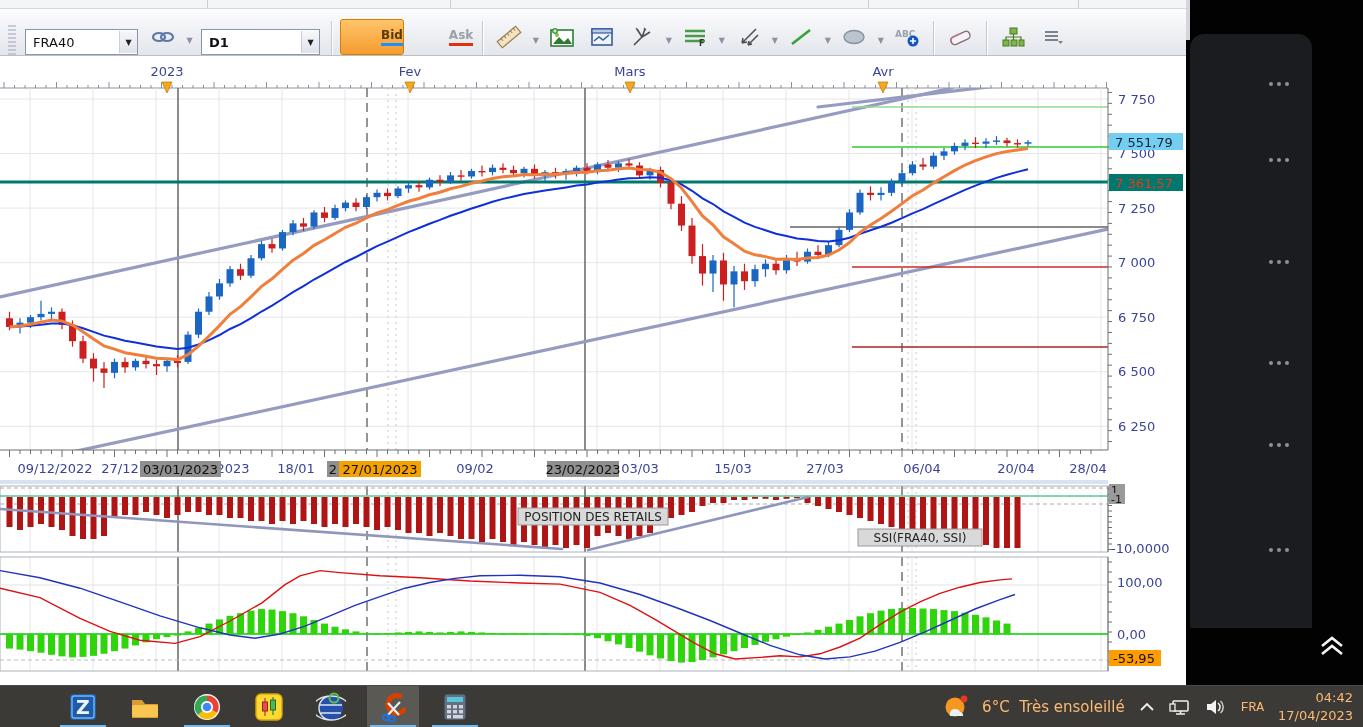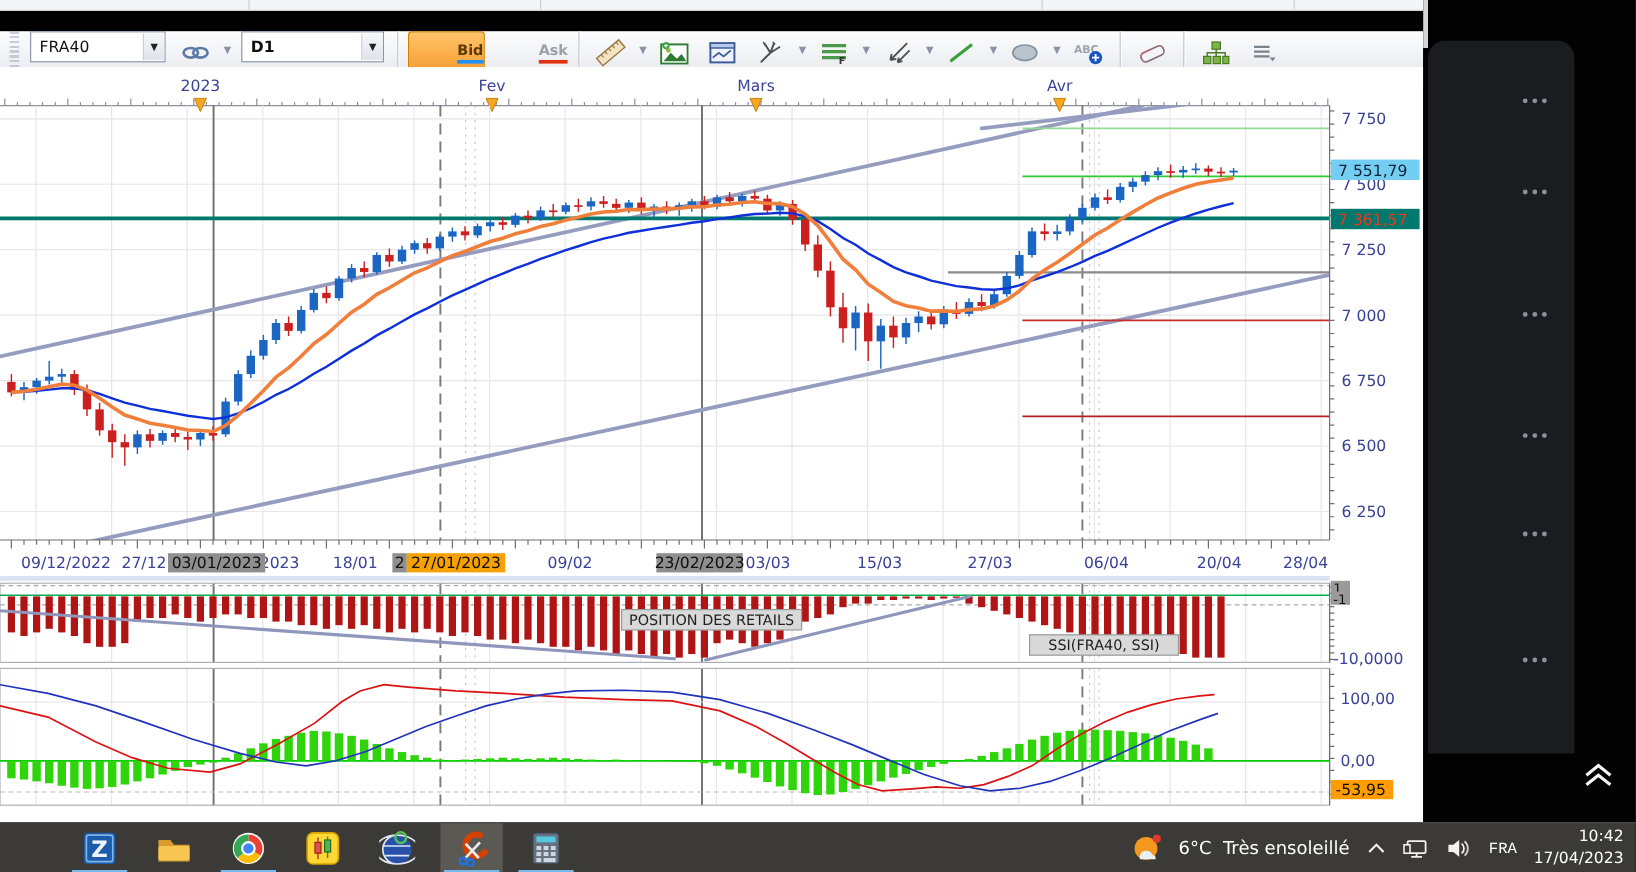--- a/index.html
+++ b/index.html
@@ -1,23 +1,23 @@
 <!DOCTYPE html>
 <html><head>
 <meta charset="utf-8">
 <style>
   html,body{margin:0;padding:0;background:#000;}
   body{width:1363px;height:727px;overflow:hidden;position:relative;
        font-family:"DejaVu Sans","Liberation Sans",sans-serif;}
   
   #top-strip{position:absolute;left:0;top:0;width:1186px;height:8px;background:#f4f5f7;border-bottom:1px solid #d6d9df;}
   #top-strip .div{position:absolute;top:0;width:1px;height:8px;background:#c9cdd5;}
-  #toolbar{position:absolute;left:0;top:26px;width:1186px;height:47px;
+  #toolbar{position:absolute;left:0;top:9px;width:1186px;height:47px;
            background:linear-gradient(#fdfdfe,#eceef2 60%,#e3e6ec);border-bottom:1px solid #b9bec8;
-           display:flex;align-items:flex-start;box-sizing:border-box;padding-left:4px;}
+           display:flex;align-items:flex-end;box-sizing:border-box;padding-left:4px;}
   .tb-grip{width:8px;height:30px;margin:0 4px;background:repeating-linear-gradient(#aab0bd 0 2px,transparent 2px 4px);opacity:.6;}
   .tb-combo{display:flex;align-items:center;background:#fff;border:1px solid #8a97ab;height:24px;margin:0 5px;padding-left:7px;font-size:13px;color:#111;}
   .tb-combo .arr{width:17px;height:22px;margin-left:6px;border-left:1px solid #c9cfd8;
                  background:linear-gradient(#f6f7f9,#dfe3ea);display:flex;align-items:center;justify-content:center;font-size:8px;color:#222;}
   .tb-btn{height:34px;min-width:34px;margin:0 2px;display:flex;align-items:center;justify-content:center;border:1px solid transparent;border-radius:3px;}
   .tb-btn.sel{background:linear-gradient(#ffc46a,#f59c2f);border:1px solid #d07f00;}
   .tb-drop{width:13px;height:30px;display:flex;align-items:center;justify-content:center;font-size:8px;color:#8a93a3;}
   .tb-sep{width:1px;height:34px;background:#c3c8d2;box-shadow:1px 0 0 #fff;margin:0 6px;}
   .bidask{font-size:12px;font-weight:bold;line-height:1;text-align:center;margin-left:40px;}
   .bidask .ul{display:block;height:3px;margin-top:2px;}
@@ -28,21 +28,21 @@
   #side-sliver{position:absolute;left:0;top:0;width:4px;height:40px;background:#d4d6da;}
   #side-inner{position:absolute;left:4px;top:34px;width:122px;height:594px;background:#1b1c1f;border-radius:14px 14px 0 0;}
   .dots-btn{position:absolute;left:76px;width:34px;height:16px;display:flex;align-items:center;justify-content:center;gap:4px;cursor:pointer;}
   .dots-btn i{width:4px;height:4px;border-radius:50%;background:#8d9297;display:block;}
   #collapse-btn{position:absolute;left:128px;top:631px;width:36px;height:30px;}
   
   #taskbar{position:absolute;left:0;top:685px;width:1363px;height:42px;background:#3b3a37;border-top:1px solid #4a4a46;}
   .tb-app{position:absolute;top:0;width:52px;height:42px;display:flex;align-items:center;justify-content:center;}
   .tb-app.hl{background:#5a5953;}
   .tb-app .uline{position:absolute;left:3px;right:3px;bottom:0;height:3px;background:#76b9ed;}
-  #tray{position:absolute;right:10px;top:0;height:42px;display:flex;align-items:center;gap:14px;color:#ffffff;}
+  #tray{position:absolute;right:10px;top:0;height:42px;display:flex;align-items:center;gap:14px;color:#fdba74;}
   #weather{display:flex;align-items:center;gap:8px;font-size:15px;}
   #clock{font-size:13px;text-align:right;line-height:1.35;}
   .tray-ic{display:flex;align-items:center;justify-content:center;}
   #lang{font-size:13px;font-family:Liberation Mono, monospace;}
 </style>
 </head>
 <body>
 
 <div id="top-strip">
     <div class="div" style="left: 207px;"></div>
@@ -1099,21 +1099,21 @@
     </span>
     <span class="tray-ic">
       <svg width="22" height="18" viewBox="0 0 22 18">
         <path d="M2 6 v6 h4 l5 4 V2 L6 6 z" fill="#f2f2f2"></path>
         <path d="M13 5 a5 5 0 0 1 0 8" fill="none" stroke="#f2f2f2" stroke-width="1.5"></path>
         <path d="M15.5 3 a8 8 0 0 1 0 12" fill="none" stroke="#cfcfcf" stroke-width="1.5"></path>
       </svg>
     </span>
     <span id="lang">FRA</span>
     <div id="clock">
-      <div>10:42</div>
+      <div>04:42</div>
       <div>17/04/2023</div>
     </div>
   </div>
 <div class="tb-app" style="left: 57px;">
       <svg width="30" height="30" viewBox="0 0 30 30">
         <rect x="2" y="2" width="26" height="26" rx="3" fill="#1c5cab"></rect>
         <rect x="4" y="4" width="22" height="22" rx="2" fill="none" stroke="#7fb3e8" stroke-width="1.4"></rect>
         <text x="15" y="22" text-anchor="middle" font-size="19" font-weight="bold" fill="#eef4fb">Z</text>
       </svg>
       <span class="uline"></span>

